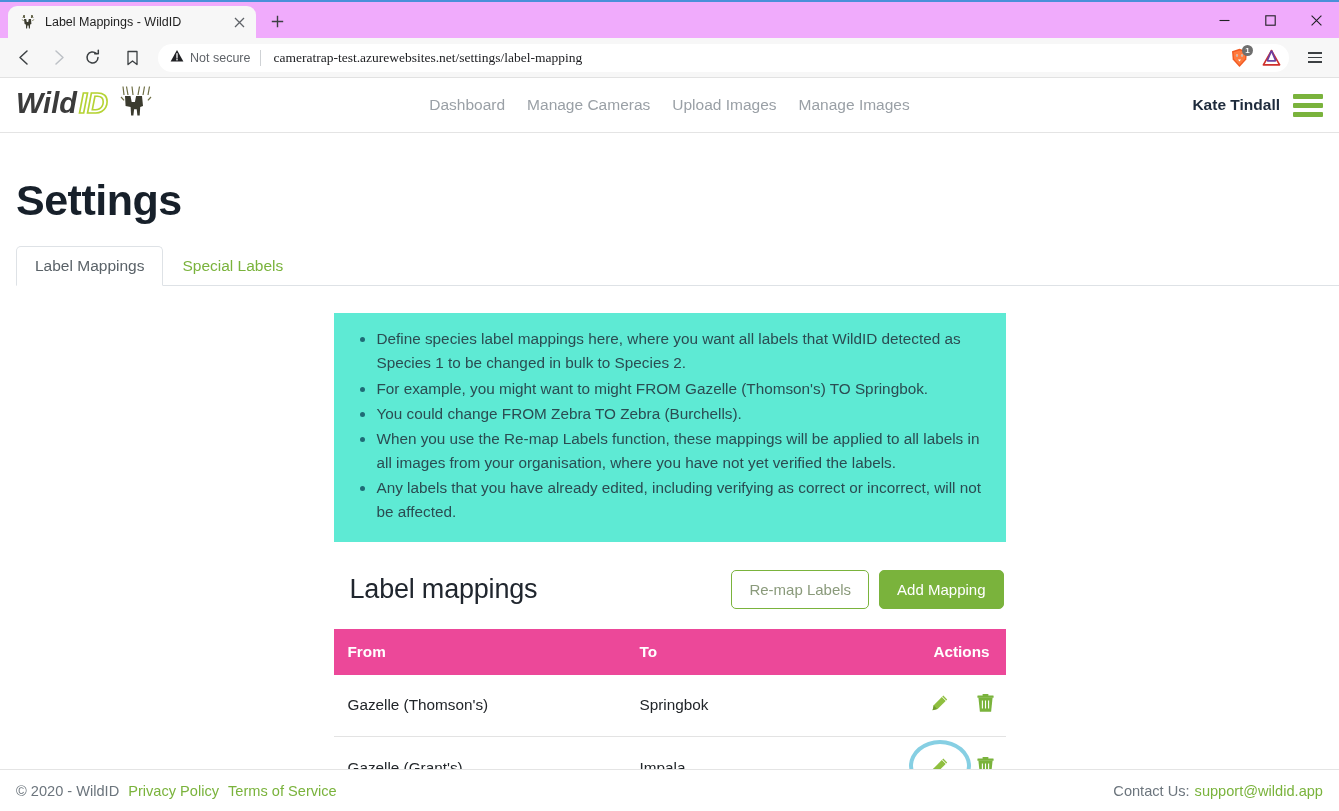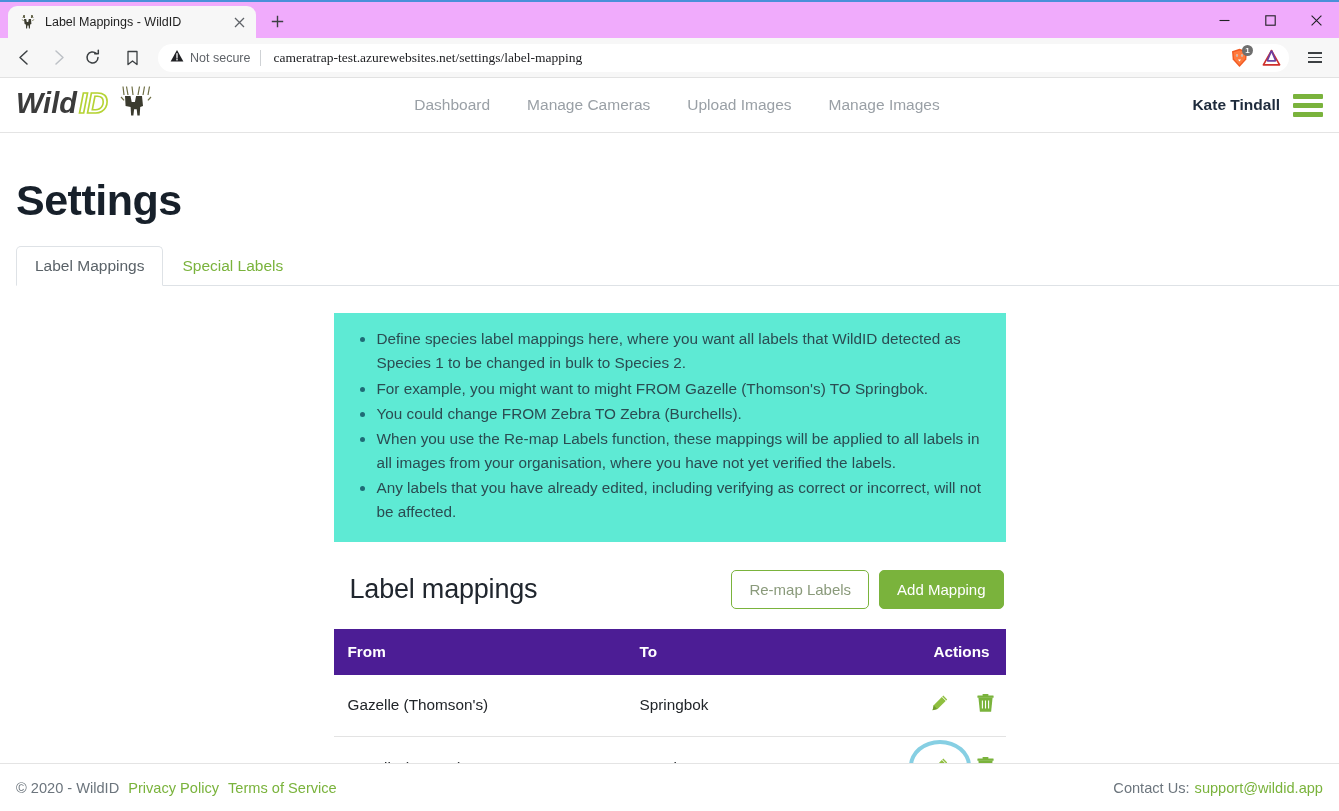--- a/index.html
+++ b/index.html
@@ -150,21 +150,21 @@
   .brand { display: flex; align-items: center; cursor: pointer; }
   .brand svg { display: block; }
 
   .main-nav {
     position: absolute; left: 50%; top: 50%;
     transform: translate(-50%, -50%);
     display: flex; align-items: center; gap: 22px;
   }
   .main-nav a {
     font-size: 15.5px; color: #9aa0a6;
-    text-decoration: none; white-space: nowrap; margin-left: 15px;
+    text-decoration: none; white-space: nowrap;
   }
 
   .user-area {
     margin-left: auto; display: flex; align-items: center; gap: 13px;
   }
   .user-name {
     font-size: 15.5px; font-weight: 700; color: #1e2b3c;
     white-space: nowrap; cursor: pointer;
   }
   .hamburger { display: flex; flex-direction: column; gap: 4px; cursor: pointer; padding: 2px 0; }
@@ -267,21 +267,21 @@
   }
 
   
   .mapping-table {
     width: 672px;
     margin: 20px auto 0 auto;
     border-collapse: collapse;
     table-layout: fixed;
   }
   .mapping-table thead th {
-    background: #4c1d95;
+    background: #ec4899;
     color: #ffffff;
     font-size: 15.3px;
     font-weight: 700;
     text-align: left;
     padding: 14px 14px;
     border: none;
   }
   .mapping-table thead th.col-actions { text-align: right; padding-right: 16px; }
   .mapping-table tbody td {
     font-size: 15.3px;
@@ -310,21 +310,21 @@
     width: 62px; height: 52px;
     transform: translate(-50%, -50%);
     border: 4px solid #86cfe3;
     border-radius: 50%;
     pointer-events: none;
   }
 
   
   .site-footer {
     position: absolute; left: 0; right: 0; bottom: 0;
-    height: 48px;
+    height: 42px;
     border-top: 1px solid #e4e4e4;
     display: flex; align-items: center;
     padding: 0 16px;
     background: #ffffff;
   }
   .footer-left { display: flex; align-items: center; gap: 9px; font-size: 14.6px; color: #6c757d; }
   .footer-right { margin-left: auto; font-size: 14.6px; color: #6c757d; display: flex; align-items: center; gap: 5px;}
   .footer-link { color: #7ab33c; text-decoration: none; cursor: pointer; }
 </style>
 </head>

